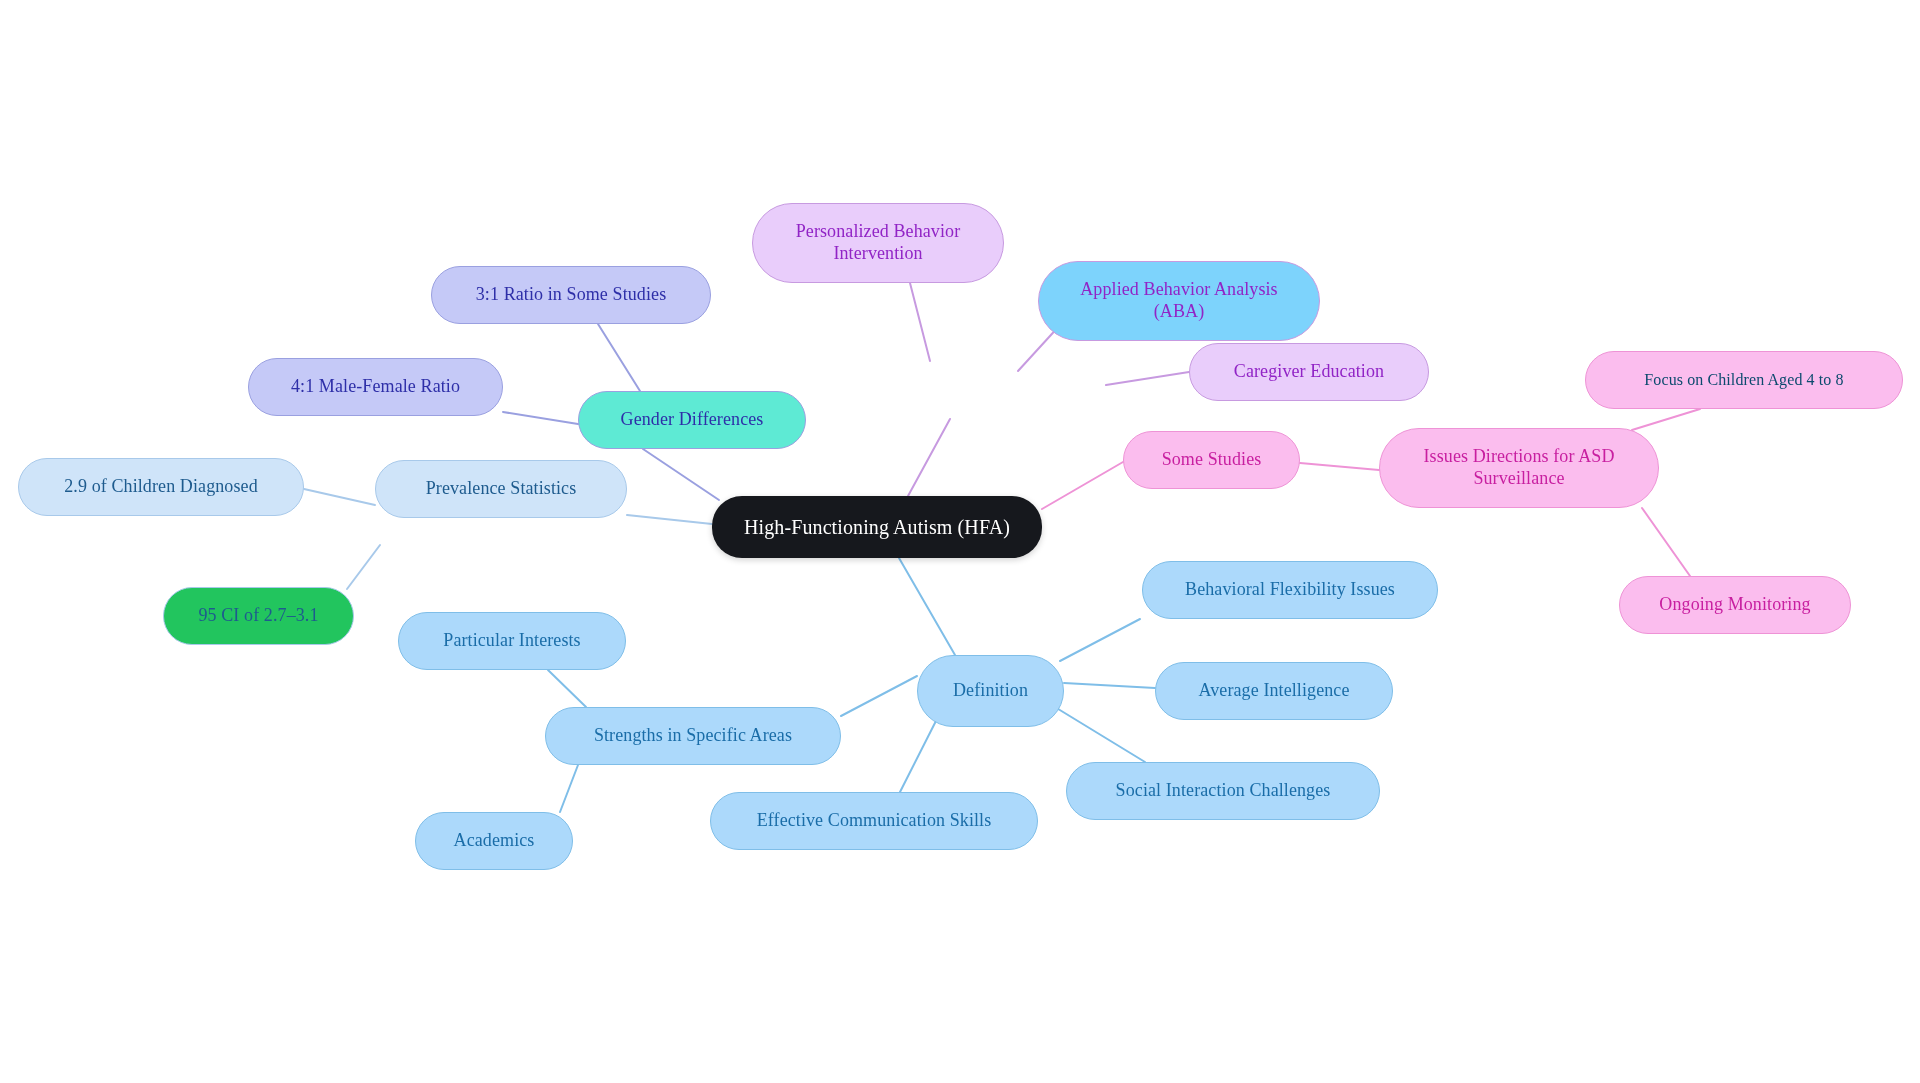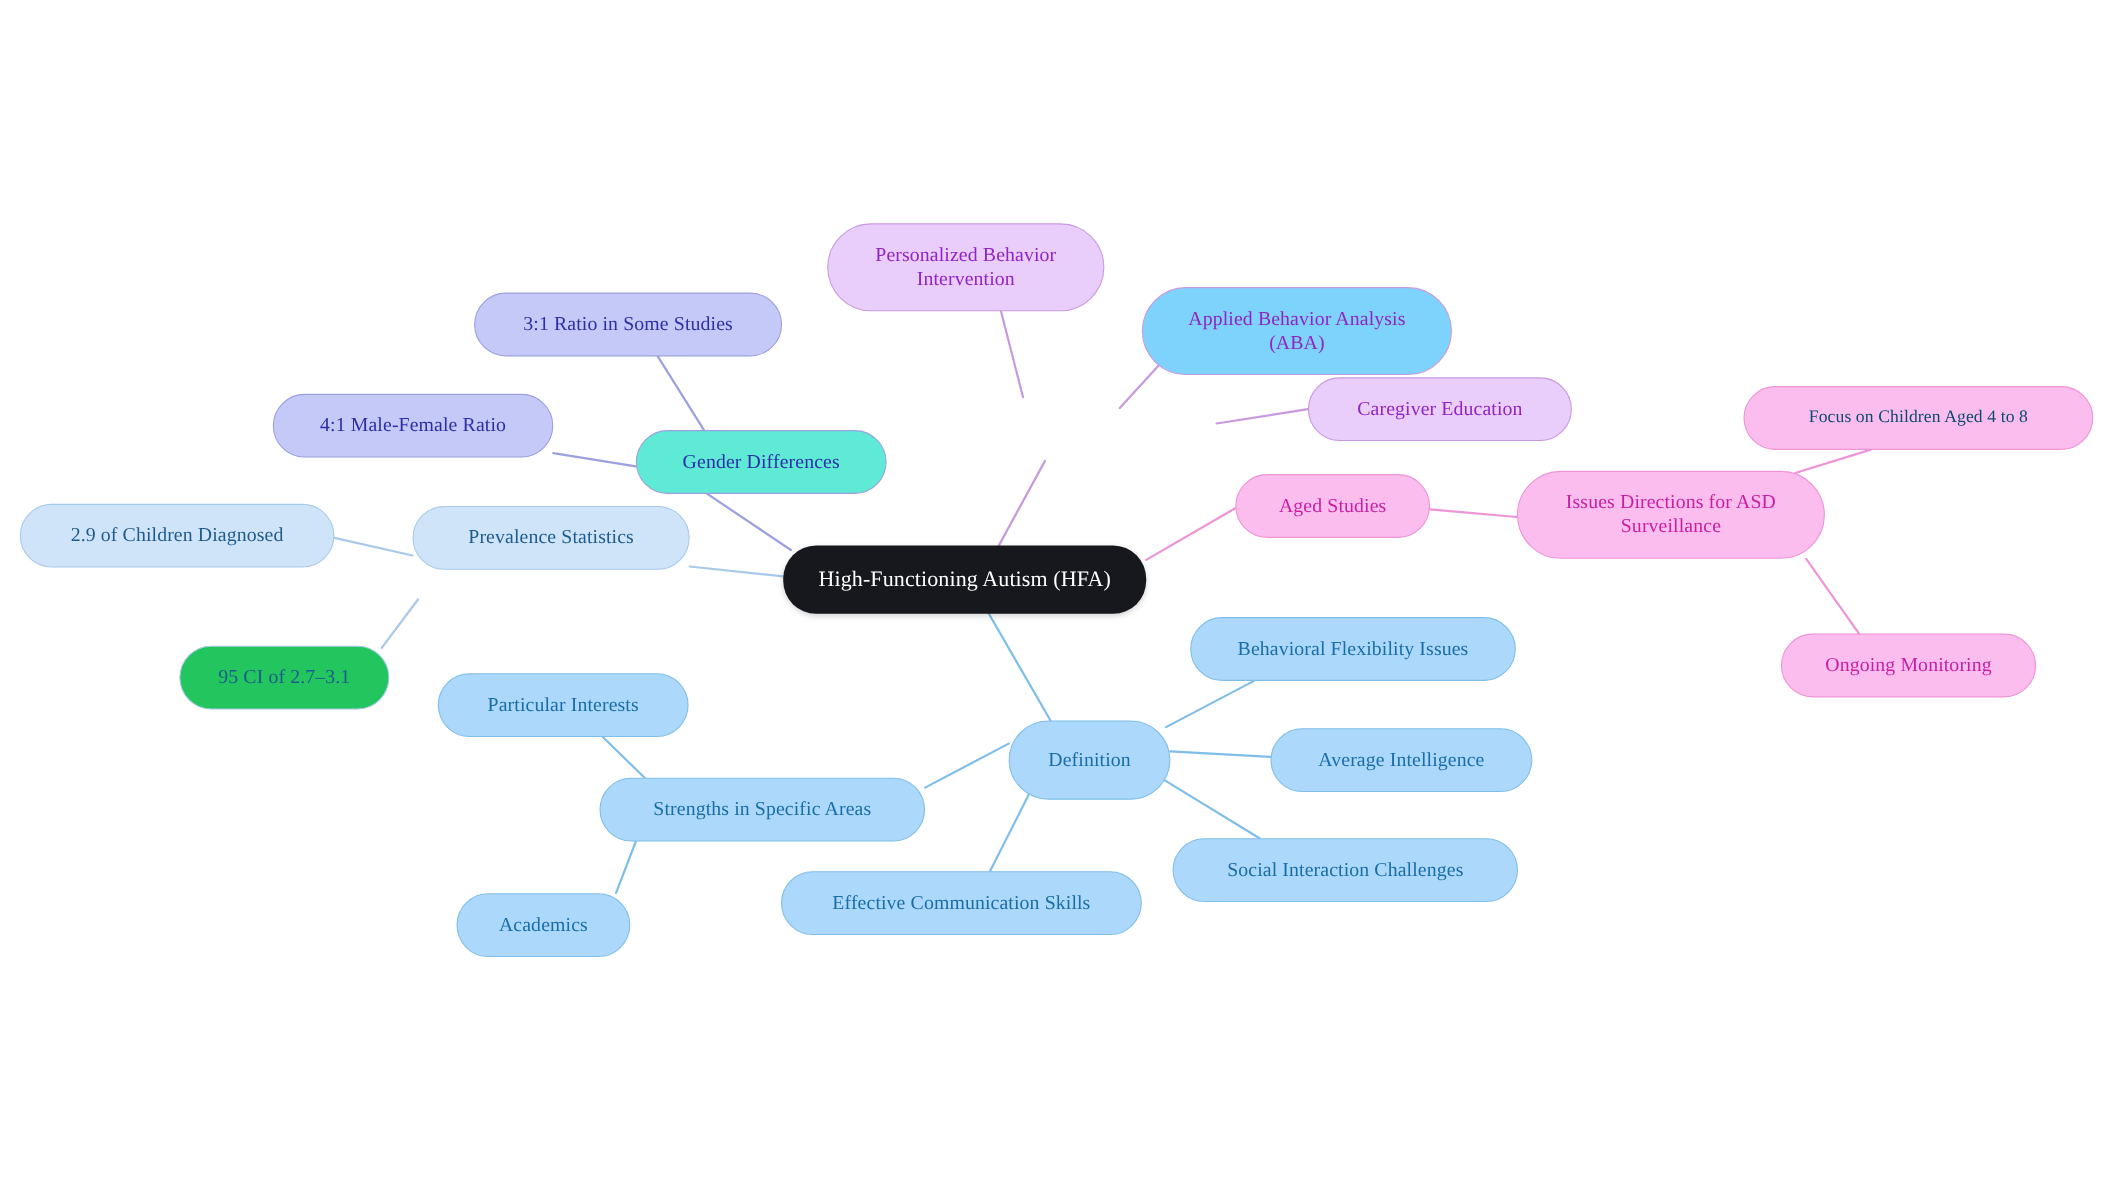--- a/index.html
+++ b/index.html
@@ -95,27 +95,27 @@
       <div class="node" style="left: 18px; top: 458px; width: 286px; height: 58px; font-size: 18px; background: rgb(207, 228, 249); border-color: rgb(168, 201, 234); color: rgb(30, 91, 142);"><span class="node-label">2.9 of Children Diagnosed</span></div>
       <div class="node" style="left: 163px; top: 587px; width: 191px; height: 58px; font-size: 18px; background: #22c55e; border-color: rgb(168, 201, 234); color: rgb(30, 91, 142);"><span class="node-label">95 CI of 2.7–3.1</span></div>
       <div class="node" style="left: 578px; top: 391px; width: 228px; height: 58px; font-size: 18px; background: #5eead4; border-color: rgb(154, 160, 224); color: rgb(46, 47, 168);"><span class="node-label">Gender Differences</span></div>
       <div class="node" style="left: 248px; top: 358px; width: 255px; height: 58px; font-size: 18px; background: rgb(197, 201, 247); border-color: rgb(154, 160, 224); color: rgb(46, 47, 168);"><span class="node-label">4:1 Male-Female Ratio</span></div>
       <div class="node" style="left: 431px; top: 266px; width: 280px; height: 58px; font-size: 18px; background: rgb(197, 201, 247); border-color: rgb(154, 160, 224); color: rgb(46, 47, 168);"><span class="node-label">3:1 Ratio in Some Studies</span></div>
       <div class="node" style="left: 752px; top: 203px; width: 252px; height: 80px; font-size: 18px; background: rgb(233, 205, 251); border-color: rgb(199, 154, 224); color: rgb(145, 36, 198);"><span class="node-label">Personalized Behavior
 Intervention</span></div>
       <div class="node" style="left: 1038px; top: 221px; width: 282px; height: 80px; font-size: 18px; background: #7dd3fc; border-color: rgb(199, 154, 224); color: rgb(145, 36, 198); margin-top: 40px;"><span class="node-label">Applied Behavior Analysis
 (ABA)</span></div>
       <div class="node" style="left: 1189px; top: 343px; width: 240px; height: 58px; font-size: 18px; background: rgb(233, 205, 251); border-color: rgb(199, 154, 224); color: rgb(145, 36, 198);"><span class="node-label">Caregiver Education</span></div>
-      <div class="node" style="left: 1123px; top: 431px; width: 177px; height: 58px; font-size: 18px; background: rgb(251, 189, 238); border-color: rgb(238, 147, 214); color: rgb(200, 31, 160);"><span class="node-label">Aged Studies</span></div>
+      <div class="node" style="left: 1123px; top: 431px; width: 177px; height: 58px; font-size: 18px; background: rgb(251, 189, 238); border-color: rgb(238, 147, 214); color: rgb(200, 31, 160);"><span class="node-label">Some Studies</span></div>
       <div class="node" style="left: 1379px; top: 428px; width: 280px; height: 80px; font-size: 18px; background: rgb(251, 189, 238); border-color: rgb(238, 147, 214); color: rgb(200, 31, 160);"><span class="node-label">Issues Directions for ASD
 Surveillance</span></div>
       <div class="node" style="left: 1585px; top: 351px; width: 318px; height: 58px; font-size: 16px; background: rgb(251, 189, 238); border-color: rgb(238, 147, 214); color: #0c4a6e;"><span class="node-label">Focus on Children Aged 4 to 8</span></div>
       <div class="node" style="left: 1619px; top: 576px; width: 232px; height: 58px; font-size: 18px; background: rgb(251, 189, 238); border-color: rgb(238, 147, 214); color: rgb(200, 31, 160);"><span class="node-label">Ongoing Monitoring</span></div>
       <div class="node" style="left: 917px; top: 655px; width: 147px; height: 72px; font-size: 18px; background: rgb(172, 217, 251); border-color: rgb(127, 190, 232); color: rgb(26, 109, 168);"><span class="node-label">Definition</span></div>
-      <div class="node" style="left: 1082px; top: 561px; width: 296px; height: 58px; font-size: 18px; background: rgb(172, 217, 251); border-color: rgb(127, 190, 232); color: rgb(26, 109, 168);"><span class="node-label">Behavioral Flexibility Issues</span></div>
+      <div class="node" style="left: 1142px; top: 561px; width: 296px; height: 58px; font-size: 18px; background: rgb(172, 217, 251); border-color: rgb(127, 190, 232); color: rgb(26, 109, 168);"><span class="node-label">Behavioral Flexibility Issues</span></div>
       <div class="node" style="left: 1155px; top: 662px; width: 238px; height: 58px; font-size: 18px; background: rgb(172, 217, 251); border-color: rgb(127, 190, 232); color: rgb(26, 109, 168);"><span class="node-label">Average Intelligence</span></div>
       <div class="node" style="left: 1066px; top: 762px; width: 314px; height: 58px; font-size: 18px; background: rgb(172, 217, 251); border-color: rgb(127, 190, 232); color: rgb(26, 109, 168);"><span class="node-label">Social Interaction Challenges</span></div>
       <div class="node" style="left: 710px; top: 792px; width: 328px; height: 58px; font-size: 18px; background: rgb(172, 217, 251); border-color: rgb(127, 190, 232); color: rgb(26, 109, 168);"><span class="node-label">Effective Communication Skills</span></div>
       <div class="node" style="left: 545px; top: 707px; width: 296px; height: 58px; font-size: 18px; background: rgb(172, 217, 251); border-color: rgb(127, 190, 232); color: rgb(26, 109, 168);"><span class="node-label">Strengths in Specific Areas</span></div>
       <div class="node" style="left: 398px; top: 612px; width: 228px; height: 58px; font-size: 18px; background: rgb(172, 217, 251); border-color: rgb(127, 190, 232); color: rgb(26, 109, 168);"><span class="node-label">Particular Interests</span></div>
       <div class="node" style="left: 415px; top: 812px; width: 158px; height: 58px; font-size: 18px; background: rgb(172, 217, 251); border-color: rgb(127, 190, 232); color: rgb(26, 109, 168);"><span class="node-label">Academics</span></div>
       <div class="node root" style="left: 712px; top: 496px; width: 330px; height: 62px; font-size: 20px; background: rgb(22, 24, 29); color: rgb(255, 255, 255);"><span class="node-label">High-Functioning Autism (HFA)</span></div>
     </div>
 </div>
 

